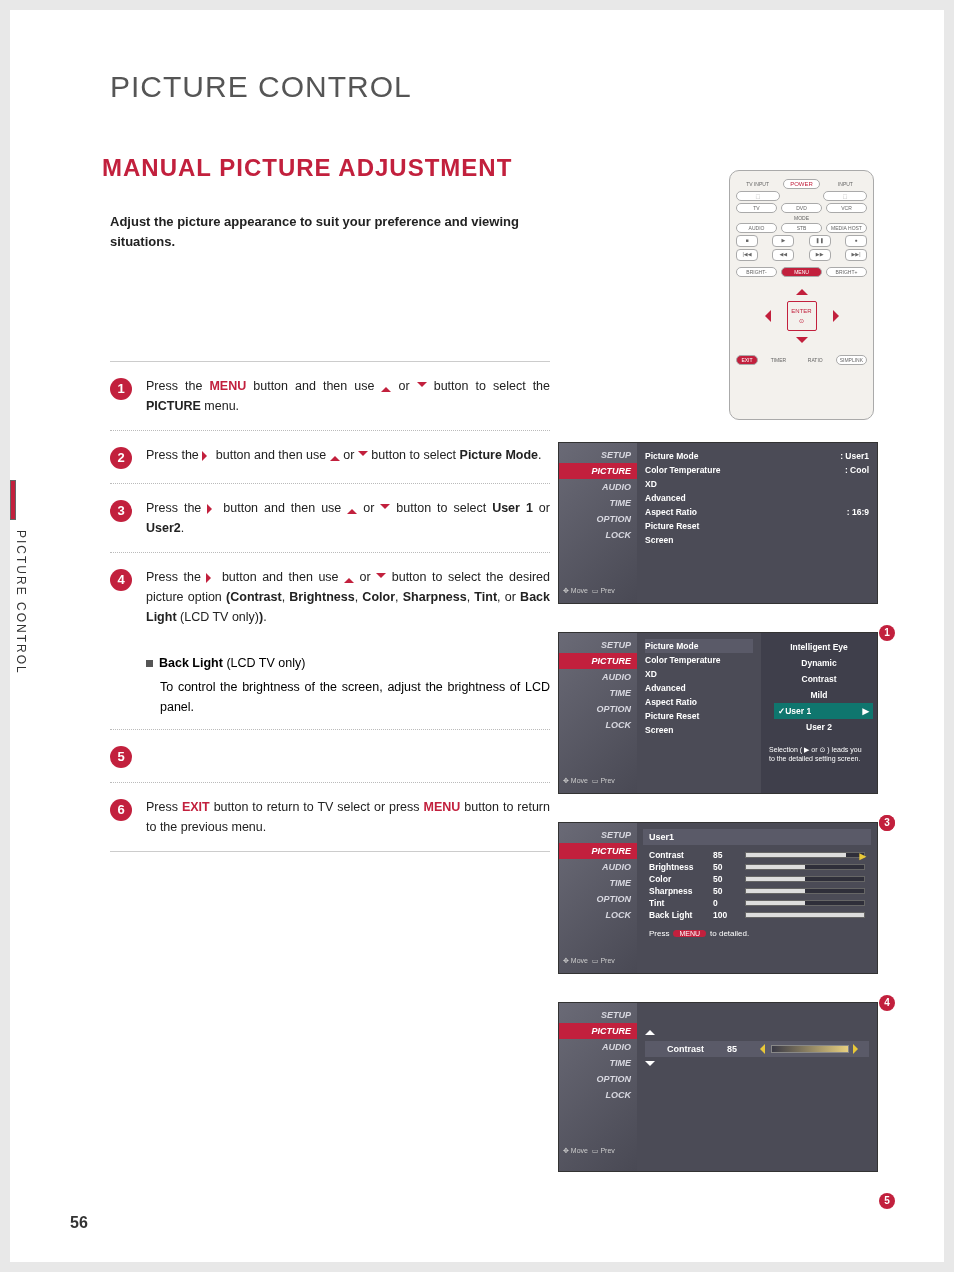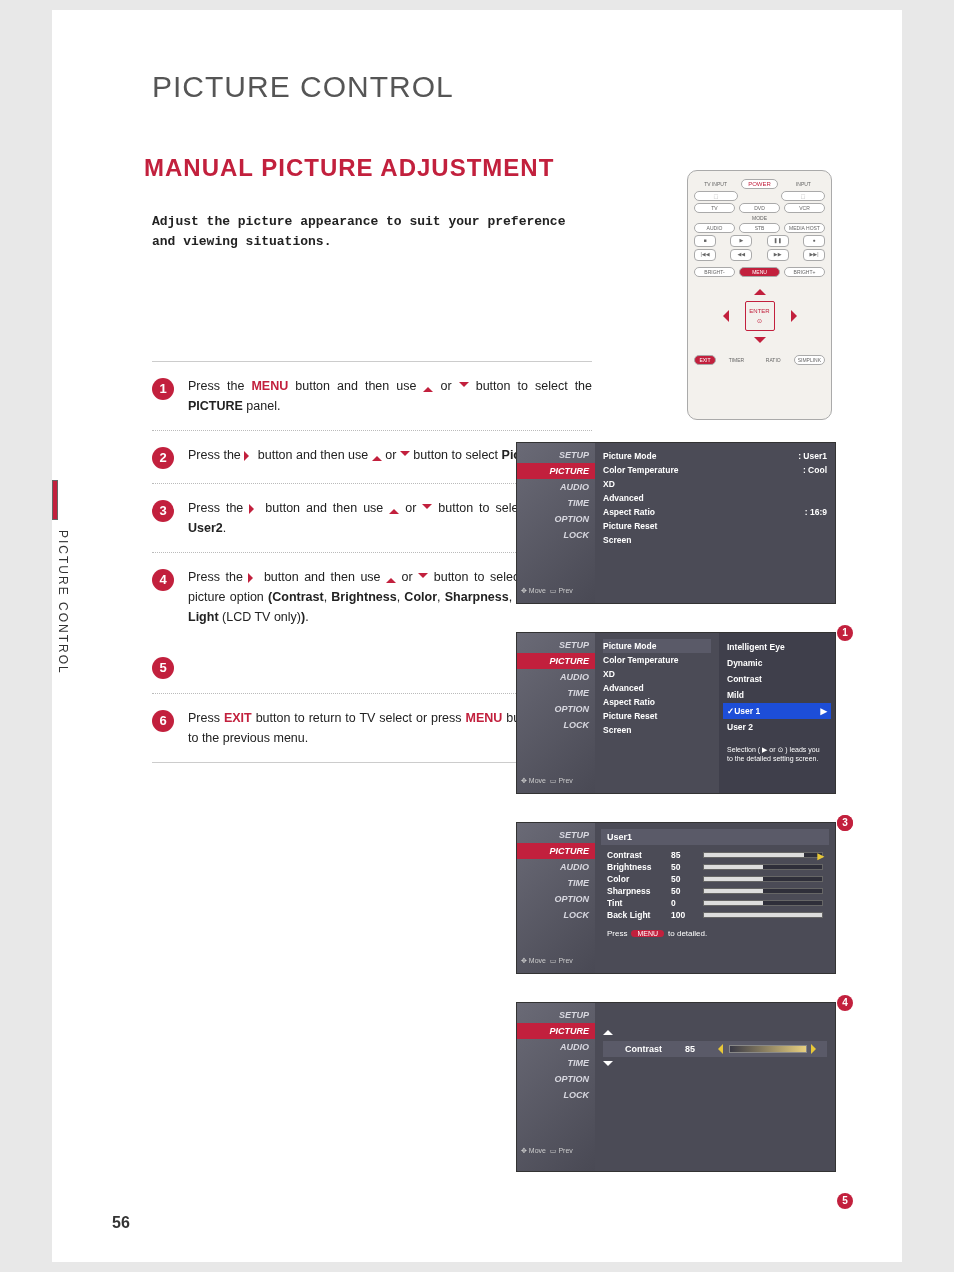--- a/index.html
+++ b/index.html
@@ -4,21 +4,21 @@
 <style>
   * { box-sizing: border-box; margin: 0; padding: 0; }
   body {
     background: #e8e8e8;
     font-family: Arial, sans-serif;
     display: flex;
     justify-content: center;
     padding: 10px;
   }
   .page {
-    width: 850px;
+    width: 934px;
     height: 1252px;
     background: #fff;
     position: relative;
     padding: 60px 70px 40px 70px;
   }
   .main-title {
     font-size: 30px;
     letter-spacing: 1px;
     color: #555;
     font-weight: normal;
@@ -39,21 +39,20 @@
     margin-left: 30px;
   }
   .intro {
     font-size: 13px;
     color: #222;
     font-weight: bold;
     line-height: 1.5;
     width: 430px;
     margin-left: 30px;
     margin-bottom: 40px;
-    font-family: Liberation Mono, monospace;
   }
 
   
   .remote {
     position: absolute;
     top: 160px;
     right: 70px;
     width: 145px;
     height: 250px;
     border: 1px solid #aaa;
@@ -203,22 +202,22 @@
   }
   .osd-row { display: flex; justify-content: space-between; padding: 2px 0; font-weight: bold; font-size: 8.5px; }
   .osd-row .val { color: #fff; }
   .osd-sub {
     width: 116px;
     background: #3f3f4b;
     padding: 6px 4px;
     font-size: 8.5px;
     font-weight: bold;
   }
-  .osd-sub-item { padding: 3px 4px; }
-  .osd-sub-item.sel { background: #1d4ed8; display: flex; justify-content: space-between; }
+  .osd-sub-item { padding: 3px 4px; text-align: center; }
+  .osd-sub-item.sel { background: #0f766e; display: flex; justify-content: space-between; margin-left: 9px; }
   .osd-sub-note { font-size: 7px; padding: 4px; font-weight: normal; line-height: 1.3; margin-top: 6px; }
   .osd-badge {
     position: absolute;
     width: 16px; height: 16px;
     border-radius: 50%;
     background: #c2203d;
     color: #fff;
     font-size: 10px;
     font-weight: bold;
     text-align: center;
@@ -362,21 +361,21 @@
   <div class="side-tab">
     <div class="bar"></div>
     <div class="txt">PICTURE CONTROL</div>
   </div>
 
   <div class="steps">
 
     <div class="step step-top-border">
       <div class="badge">1</div>
       <div class="body">
-        <span>Press the </span><span class="menu-red">MENU</span><span> button and then use </span><span class="tri up"></span><span> or </span><span class="tri down"></span><span> button to select the </span><span class="bold">PICTURE</span><span> panel.</span>
+        <span>Press the </span><span class="menu-red">MENU</span><span> button and then use </span><span class="tri up"></span><span> or </span><span class="tri down"></span><span> button to select the </span><span class="bold">PICTURE</span><span> menu.</span>
       </div>
     </div>
 
     <div class="step">
       <div class="badge">2</div>
       <div class="body">
         <span>Press the </span><span class="tri right"></span><span> button and then use </span><span class="tri up"></span><span> or </span><span class="tri down"></span><span> button to select </span><span class="bold">Picture Mode</span><span>.</span>
       </div>
     </div>
 
@@ -388,20 +387,24 @@
     </div>
 
     <div class="step" style="border-bottom:none">
       <div class="badge">4</div>
       <div class="body">
         <span>Press the </span><span class="tri right"></span><span> button and then use </span><span class="tri up"></span><span> or </span><span class="tri down"></span><span> button to select the desired picture option </span><span class="bold">(Contrast</span><span>, </span><span class="bold">Brightness</span><span>, </span><span class="bold">Color</span><span>, </span><span class="bold">Sharpness</span><span>,  </span><span class="bold">Tint</span><span>, or </span><span class="bold">Back Light</span><span> (LCD TV only)</span><span class="bold">)</span><span>.</span>
       </div>
     </div>
   </div>
 
+  <div class="sub-note">
+    <span class="sq-bullet"></span><span class="bold">Back Light</span><span> (LCD TV only)</span>
+    <div style="padding-left:14px;margin-top:4px">To control the brightness of the screen, adjust the brightness of LCD panel.</div>
+  </div>
 
   <div class="steps" style="margin-top:0">
     <div class="step">
       <div class="badge">5</div>
     </div>
 
     <div class="step" style="border-bottom:1px solid #ccc">
       <div class="badge">6</div>
       <div class="body">
         <span>Press </span><span class="menu-red">EXIT</span><span> button to return to TV select or press </span><span class="menu-red">MENU</span><span> button to return to the previous menu.</span>

